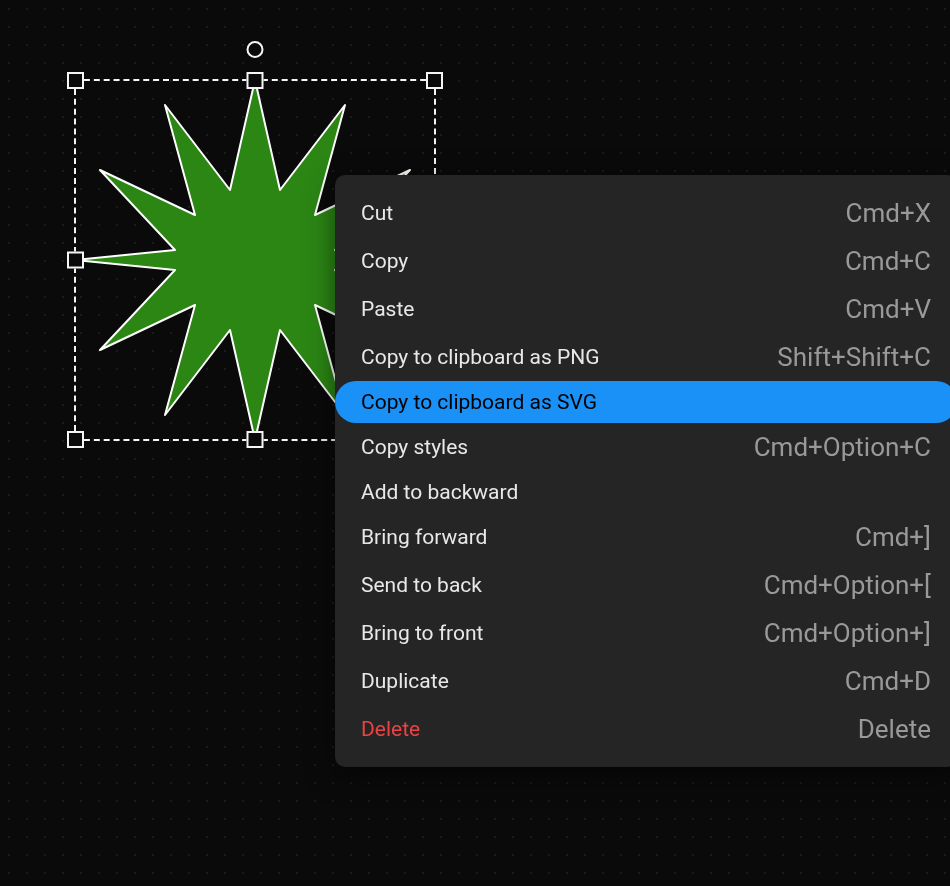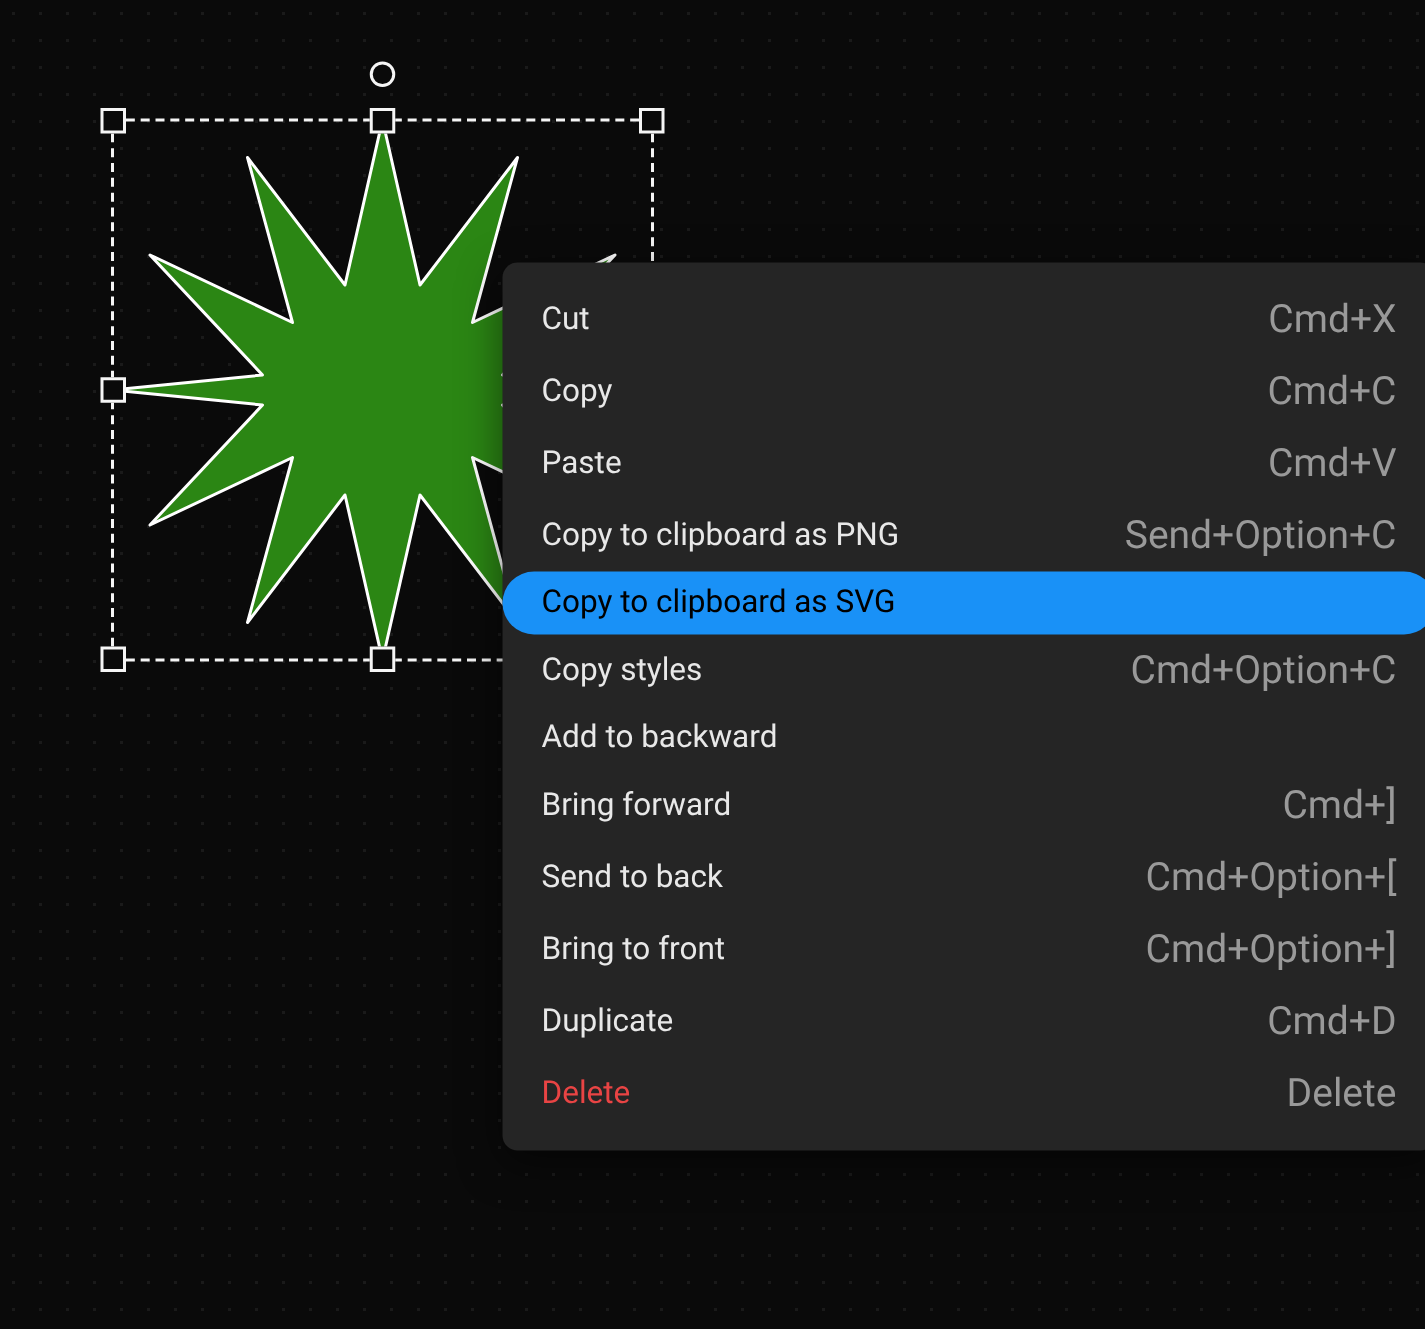--- a/index.html
+++ b/index.html
@@ -126,21 +126,21 @@
       <div class="menu-item">
         <span class="label">Copy</span>
         <span class="shortcut">Cmd+C</span>
       </div>
       <div class="menu-item">
         <span class="label">Paste</span>
         <span class="shortcut">Cmd+V</span>
       </div>
       <div class="menu-item">
         <span class="label">Copy to clipboard as PNG</span>
-        <span class="shortcut">Send+Option+C</span>
+        <span class="shortcut">Shift+Shift+C</span>
       </div>
       <div class="menu-item highlighted">
         <span class="label">Copy to clipboard as SVG</span>
         <span class="shortcut"></span>
       </div>
       <div class="menu-item">
         <span class="label">Copy styles</span>
         <span class="shortcut">Cmd+Option+C</span>
       </div>
       <div class="menu-item">

